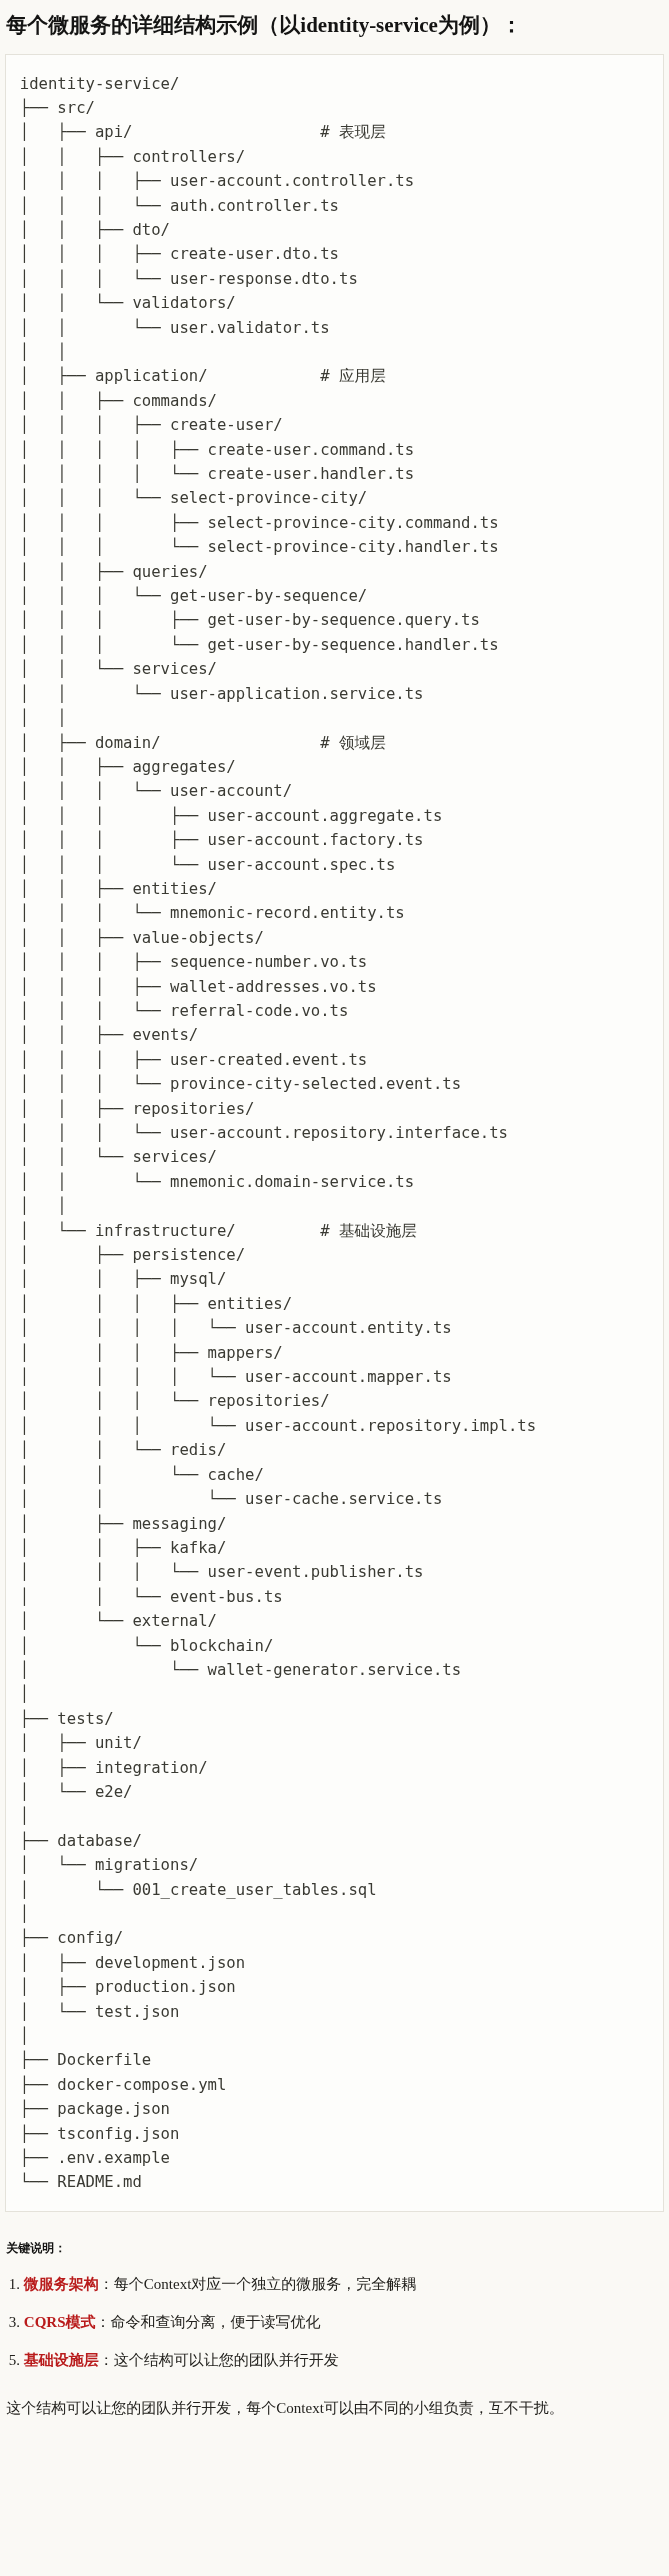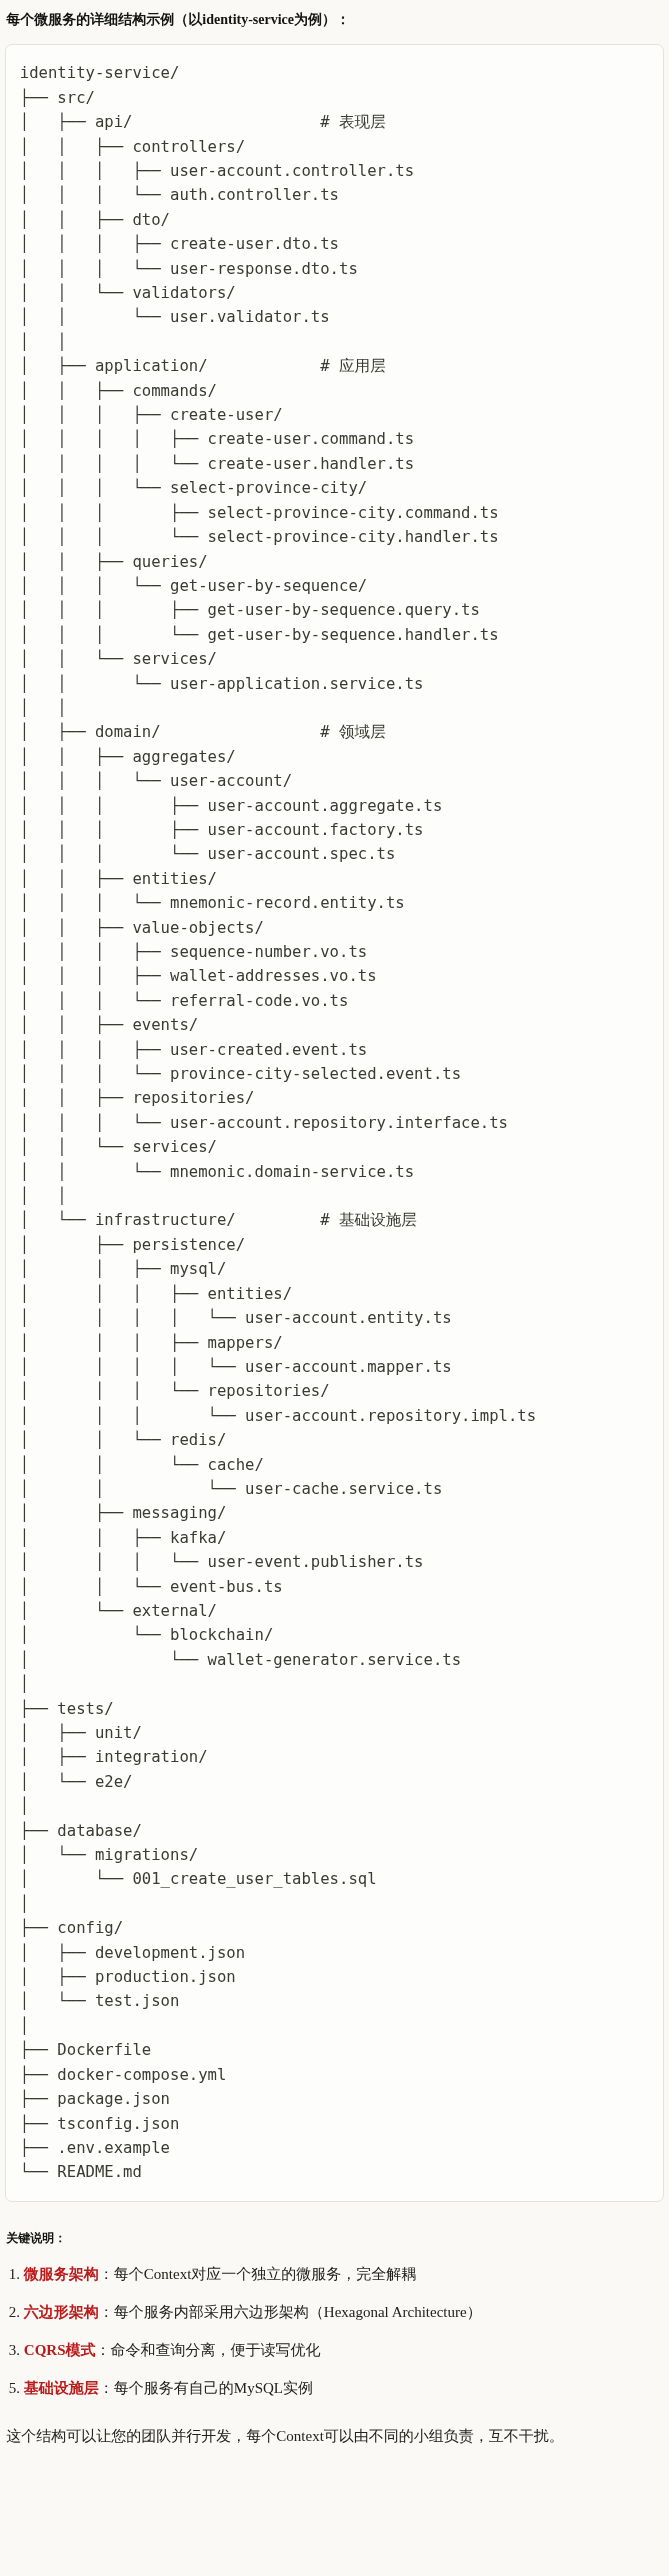--- a/index.html
+++ b/index.html
@@ -6,30 +6,30 @@
   html, body { margin: 0; padding: 0; }
   body {
     width: 669px;
     min-height: 2576px;
     background: #faf9f5;
     color: #22211d;
     font-family: "Liberation Serif", "DejaVu Serif", serif;
     padding: 5px 5px 29px 5px;
   }
   .page-title {
-    font-size: 14px;
+    font-size: 21px;
     font-weight: 700;
     color: #141413;
     line-height: 1.45;
     margin: 5px 1.3px 13.8px 1.3px;
   }
   .code-panel {
     background: #fdfdfb;
     border: 0.9px solid #e4e2da;
-    border-radius: 7px;
+    border-radius: 0;
     padding: 16.3px 13.8px;
     overflow: hidden;
   }
   .tree-pre {
     margin: 0;
     font-family: "DejaVu Sans Mono", "Liberation Mono", monospace;
     font-size: 15.6px;
     line-height: 24.4px;
     color: #3a3a33;
     white-space: pre;
@@ -153,26 +153,23 @@
 └── README.md</pre>
   </div>
 
   <h3 class="notes-heading">关键说明：</h3>
 
   <div>
     <div class="note-item">
       <span class="note-number">1. </span><span class="note-label">微服务架构</span><span class="note-text">：每个Context对应一个独立的微服务，完全解耦</span>
     </div>
     <div class="note-item">
-      <span class="note-number">2. </span><span class="note-label">六边形架构</span><span class="note-text">：每个服务内部采用六边形架构（Hexagonal Architecture）</span>
-    </div>
-    <div class="note-item">
       <span class="note-number">3. </span><span class="note-label">CQRS模式</span><span class="note-text">：命令和查询分离，便于读写优化</span>
     </div>
     <div class="note-item">
-      <span class="note-number">5. </span><span class="note-label">基础设施层</span><span class="note-text">：每个服务有自己的MySQL实例</span>
+      <span class="note-number">5. </span><span class="note-label">基础设施层</span><span class="note-text">：这个结构可以让您的团队并行开发</span>
     </div>
   </div>
 
   <p class="footer-note">这个结构可以让您的团队并行开发，每个Context可以由不同的小组负责，互不干扰。</p>
 
 </div>
 
 
 </body></html>

